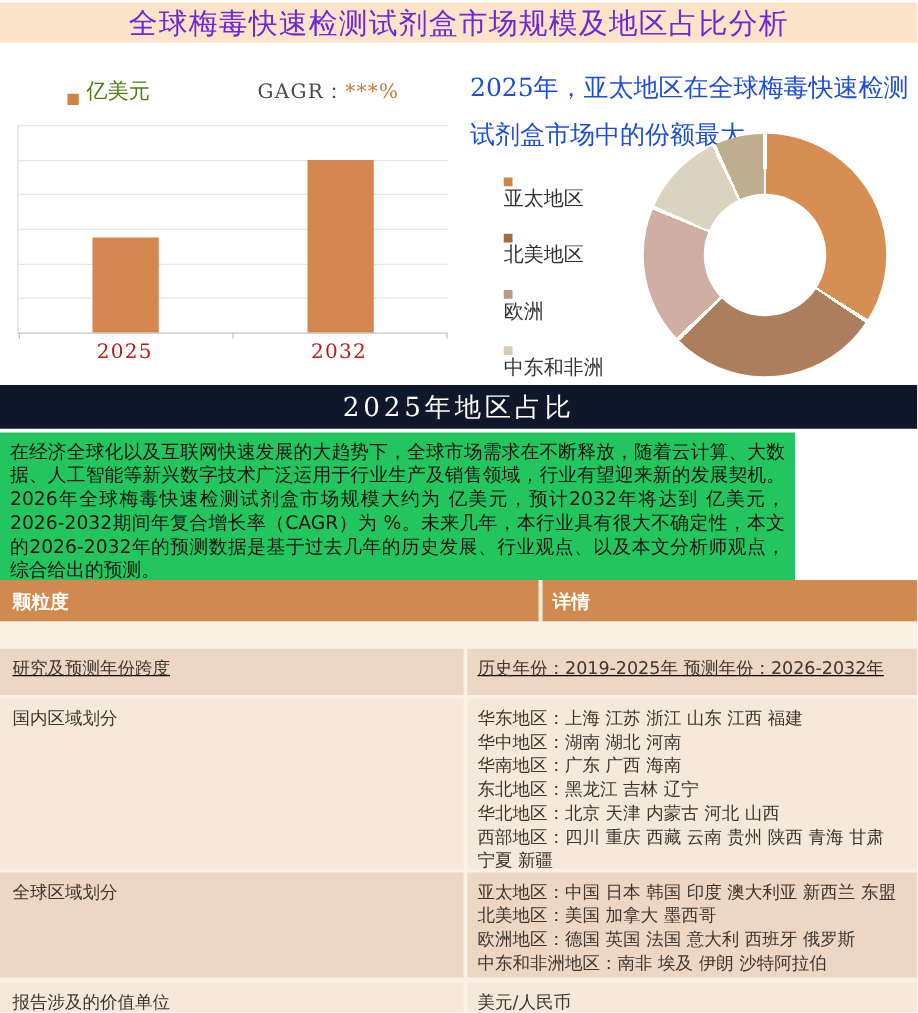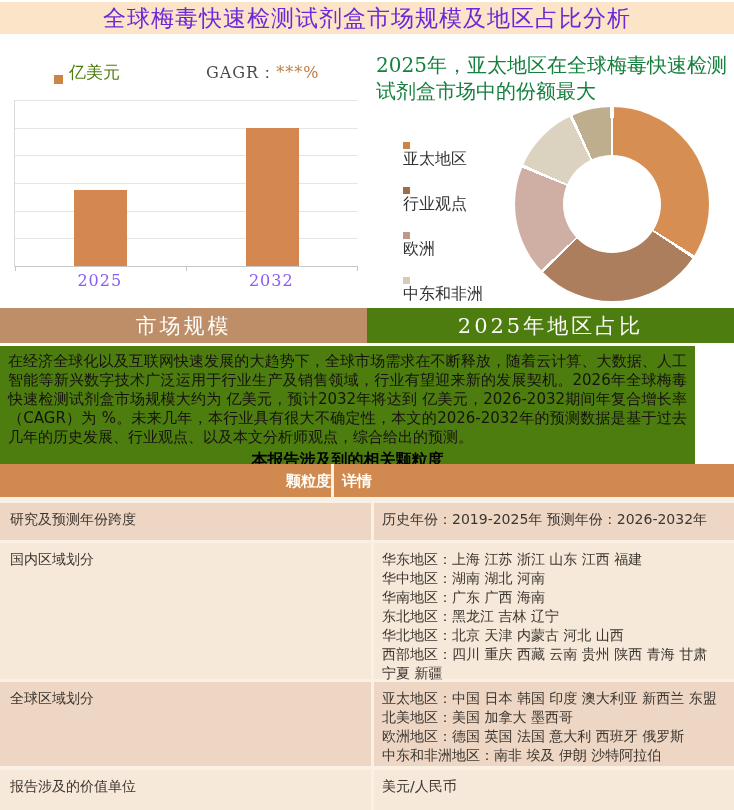--- a/index.html
+++ b/index.html
@@ -16,55 +16,55 @@
   .bar-legend .sq{width:9px;height:9px;background:#cd8544;margin-right:6px;flex:none;}
   .cagr{position:absolute;left:206px;top:63px;font-size:16px;color:#4a4a4a;letter-spacing:1px;}
   .cagr .val{color:#bf7c42;}
 
   .plot{position:absolute;left:14px;top:100px;width:343px;height:166px;
         border-left:1px solid #dadada;border-bottom:1px solid #c6c6c6;}
   .gridline{position:absolute;left:0;right:0;height:1px;background:#e6e6e6;}
   .tick{position:absolute;bottom:-5px;width:1px;height:5px;background:#c6c6c6;}
   .bar{position:absolute;bottom:0;width:53px;background:#d4874e;}
   .xlabels{position:absolute;left:14px;top:271px;width:343px;display:flex;}
-  .xlabels .xl{flex:1;text-align:center;font-size:16px;color:#8b5cf6;letter-spacing:1px;}
+  .xlabels .xl{flex:1;text-align:center;font-size:16px;color:#b91c1c;letter-spacing:1px;}
 
   
-  .headline{position:absolute;left:376px;top:52px;width:356px;font-size:20px;line-height:26px;color:#15803d;}
+  .headline{position:absolute;left:376px;top:52px;width:356px;font-size:20px;line-height:37px;color:#1d4ed8;}
   .donut-legend{position:absolute;left:403px;top:136px;width:90px;font-size:16px;line-height:20px;color:#333333;}
   .dl-item{display:flex;margin-bottom:12px;flex-direction:column;}
   .dl-item .sq{width:7px;height:7px;margin:6px 6px 0 0;flex:none;}
   .donut{position:absolute;left:515px;top:107px;width:194px;height:194px;border-radius:50%;}
   .donut .hole{position:absolute;left:48px;top:48px;width:98px;height:98px;border-radius:50%;background:#ffffff;}
 
   
   .tabs{position:absolute;left:0;top:308px;width:734px;height:35px;display:flex;}
   .tab{flex:1;display:flex;align-items:center;justify-content:center;
        color:#fdfcf8;font-size:21px;letter-spacing:3px;}
   .tab.left{background:#bd8e68;}
-  .tab.right{background:#4d7c0f;}
+  .tab.right{background:#0f172a;}
 
   
-  .para-block{position:absolute;left:0;top:346px;width:695px;height:118px;background:#4d7c0f;
+  .para-block{position:absolute;left:0;top:346px;width:636px;height:118px;background:#22c55e;
               box-sizing:border-box;padding:6px 8px 0 8px;
               font-family:"DejaVu Sans","Liberation Sans",sans-serif;}
   .para{font-size:15px;line-height:19px;color:#171310;text-align:justify;}
   .table-heading{margin-top:3px;text-align:center;font-weight:bold;font-size:16px;color:#000000;}
 
   
   .table{position:absolute;left:0;top:464px;width:734px;height:346px;background:#faf1e4;
          display:flex;flex-direction:column;font-family:"DejaVu Sans","Liberation Sans",sans-serif;}
   .thead{height:33px;display:flex;flex:none;}
   .th{background:#d0894f;color:#fffdf7;font-weight:bold;font-size:15px;box-sizing:border-box;padding-top:8px;}
-  .th.l{width:331px;padding-left:10px;text-align:right;}
+  .th.l{width:431px;padding-left:10px;}
   .col-div{width:3px;flex:none;background:#faf1e4;}
   .th.r{flex:1;padding-left:8px;font-family:Liberation Serif, serif;}
   .trows{display:flex;flex-direction:column;flex:1;}
   .trow{display:flex;flex:none;}
-  .trow1{height:37px;margin-top:6px;}
+  .trow1{height:37px;margin-top:22px;text-decoration:underline;}
   .trow2{height:136px;margin-top:3px;}
   .trow3{height:84px;margin-top:3px;}
   .trow4{flex:1;margin-top:4px;}
   .td{box-sizing:border-box;font-size:14px;line-height:19px;color:#3c362f;padding-top:7px;}
   .td.l{width:371px;padding-left:10px;}
   .td.r{flex:1;padding-left:8px;padding-right:10px;white-space:pre-line;}
   .trow.odd .td{background:#eed6c4;}
   .trow.even .td{background:#f7e9da;}
 </style>
 </head>
@@ -102,39 +102,36 @@
     </div>
 
   <div class="headline">2025年，亚太地区在全球梅毒快速检测试剂盒市场中的份额最大</div>
   <div class="donut-legend">
       <div class="dl-item">
         <span class="sq" style="background: rgb(202, 132, 68);"></span>
         <span>亚太地区</span>
       </div>
       <div class="dl-item">
         <span class="sq" style="background: rgb(158, 110, 73);"></span>
-        <span>行业观点</span>
+        <span>北美地区</span>
       </div>
       <div class="dl-item">
         <span class="sq" style="background: rgb(189, 153, 137);"></span>
         <span>欧洲</span>
       </div>
       <div class="dl-item">
         <span class="sq" style="background: rgb(213, 204, 180);"></span>
         <span>中东和非洲</span>
       </div>
     </div>
   <div class="donut" style="background: conic-gradient(rgb(255, 255, 255) 0deg, rgb(255, 255, 255) 1deg, rgb(215, 142, 82) 1deg, rgb(215, 142, 82) 122deg, rgb(255, 255, 255) 122deg, rgb(255, 255, 255) 123deg, rgb(255, 255, 255) 123deg, rgb(255, 255, 255) 124deg, rgb(173, 126, 93) 124deg, rgb(173, 126, 93) 225deg, rgb(255, 255, 255) 225deg, rgb(255, 255, 255) 226deg, rgb(255, 255, 255) 226deg, rgb(255, 255, 255) 227deg, rgb(207, 175, 164) 227deg, rgb(207, 175, 164) 292deg, rgb(255, 255, 255) 292deg, rgb(255, 255, 255) 293deg, rgb(255, 255, 255) 293deg, rgb(255, 255, 255) 294deg, rgb(220, 210, 192) 294deg, rgb(220, 210, 192) 334deg, rgb(255, 255, 255) 334deg, rgb(255, 255, 255) 335deg, rgb(255, 255, 255) 335deg, rgb(255, 255, 255) 336deg, rgb(191, 174, 142) 336deg, rgb(191, 174, 142) 359deg, rgb(255, 255, 255) 359deg, rgb(255, 255, 255) 360deg);">
     <div class="hole"></div>
   </div>
 
   <div class="tabs">
-    <div class="tab left">
-      <span>市场规模</span>
-    </div>
     <div class="tab right">
       <span>2025年地区占比</span>
     </div>
   </div>
 
   <div class="para-block">
     <div class="para">在经济全球化以及互联网快速发展的大趋势下，全球市场需求在不断释放，随着云计算、大数据、人工智能等新兴数字技术广泛运用于行业生产及销售领域，行业有望迎来新的发展契机。2026年全球梅毒快速检测试剂盒市场规模大约为 亿美元，预计2032年将达到 亿美元，2026-2032期间年复合增长率（CAGR）为 %。未来几年，本行业具有很大不确定性，本文的2026-2032年的预测数据是基于过去几年的历史发展、行业观点、以及本文分析师观点，综合给出的预测。</div>
     <div class="table-heading">本报告涉及到的相关颗粒度</div>
   </div>
 

